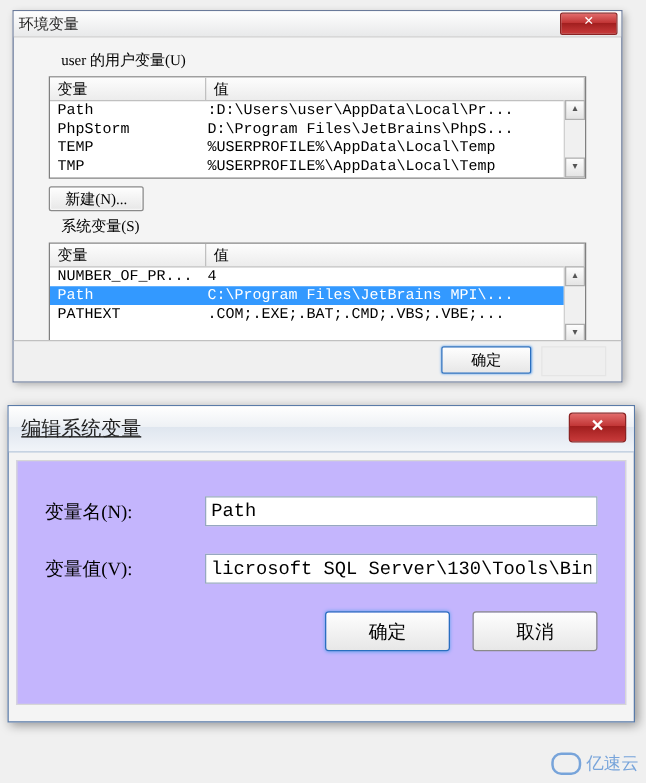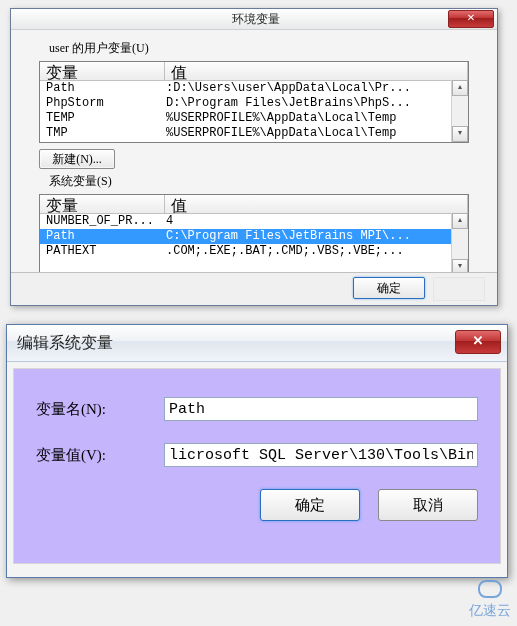--- a/index.html
+++ b/index.html
@@ -25,21 +25,20 @@
     box-shadow: 2px 2px 6px rgba(0,0,0,0.3);
   }
   .dlg1-titlebar {
     height: 20px;
     background: linear-gradient(to bottom, #fefefe, #e8e9ea);
     border-bottom: 1px solid #cfcfcf;
     display: flex;
     align-items: center;
     padding-left: 4px;
     position: relative;
-    justify-content: center;
   }
   .dlg1-title {
     font-size: 12px;
     color: #222;
   }
   .dlg1-close {
     position: absolute;
     right: 3px;
     top: 1px;
     width: 44px;
@@ -74,21 +73,21 @@
   .listbox-header {
     display: flex;
     background: linear-gradient(to bottom, #fdfdfd, #ececec);
     border-bottom: 1px solid #c0c0c0;
     height: 18px;
     font-family: SimSun, serif;
   }
   .col-h {
     border-right: 1px solid #c0c0c0;
     padding: 1px 6px;
-    font-size: 16px;
+    font-size: 12px;
   }
   .col-name { width: 112px; }
   .col-val { flex: 1; }
   .listbox-rows {
     font-family: Consolas, "Courier New", monospace;
     font-size: 12px;
     line-height: 15px;
   }
   .row {
     display: flex;
@@ -181,20 +180,21 @@
     background: #f4f4f4;
   }
   .dlg2-titlebar {
     height: 36px;
     background: linear-gradient(to bottom, #ffffff 0%, #eef1f5 45%, #dfe6ef 46%, #f1f4f9 100%);
     border-bottom: 1px solid #b8c7dc;
     display:flex;
     align-items:center;
     padding-left:10px;
     position:relative;
+    text-decoration:underline;
   }
   .dlg2-title {
     font-size: 16px;
     color: #222;
   }
   .dlg2-close {
     position:absolute;
     right:6px;
     top:5px;
     width:44px;
@@ -265,21 +265,20 @@
   .watermark {
     position:absolute;
     right: 6px;
     bottom: 6px;
     display:flex;
     align-items:center;
     gap:4px;
     color:#6b9cd8;
     font-size:14px;
     opacity:0.9;
-    flex-direction:column;
   }
   .cloud-ico {
     width:20px;height:14px;
     border:2px solid #6b9cd8;
     border-radius:8px;
     position:relative;
   }
 </style>
 </head>
 <body>

